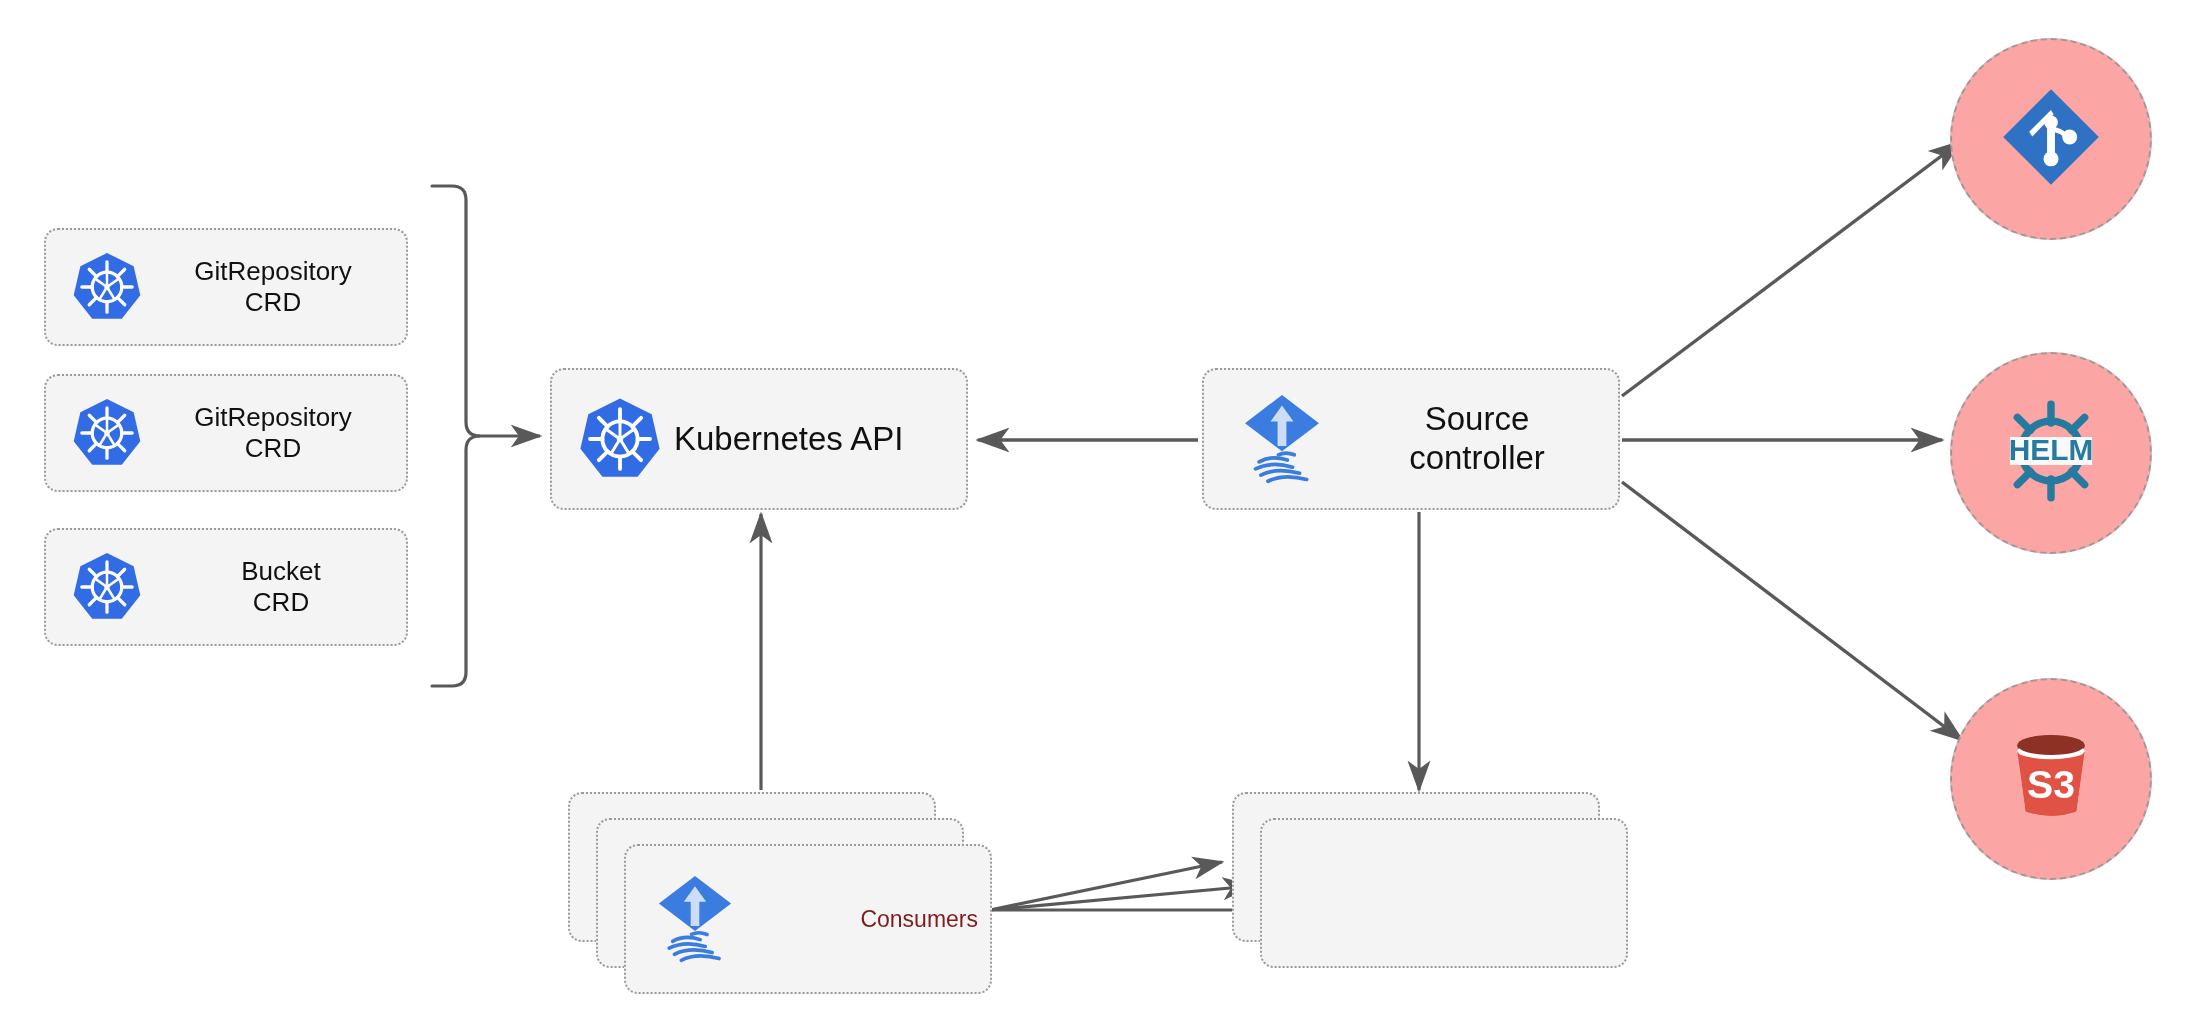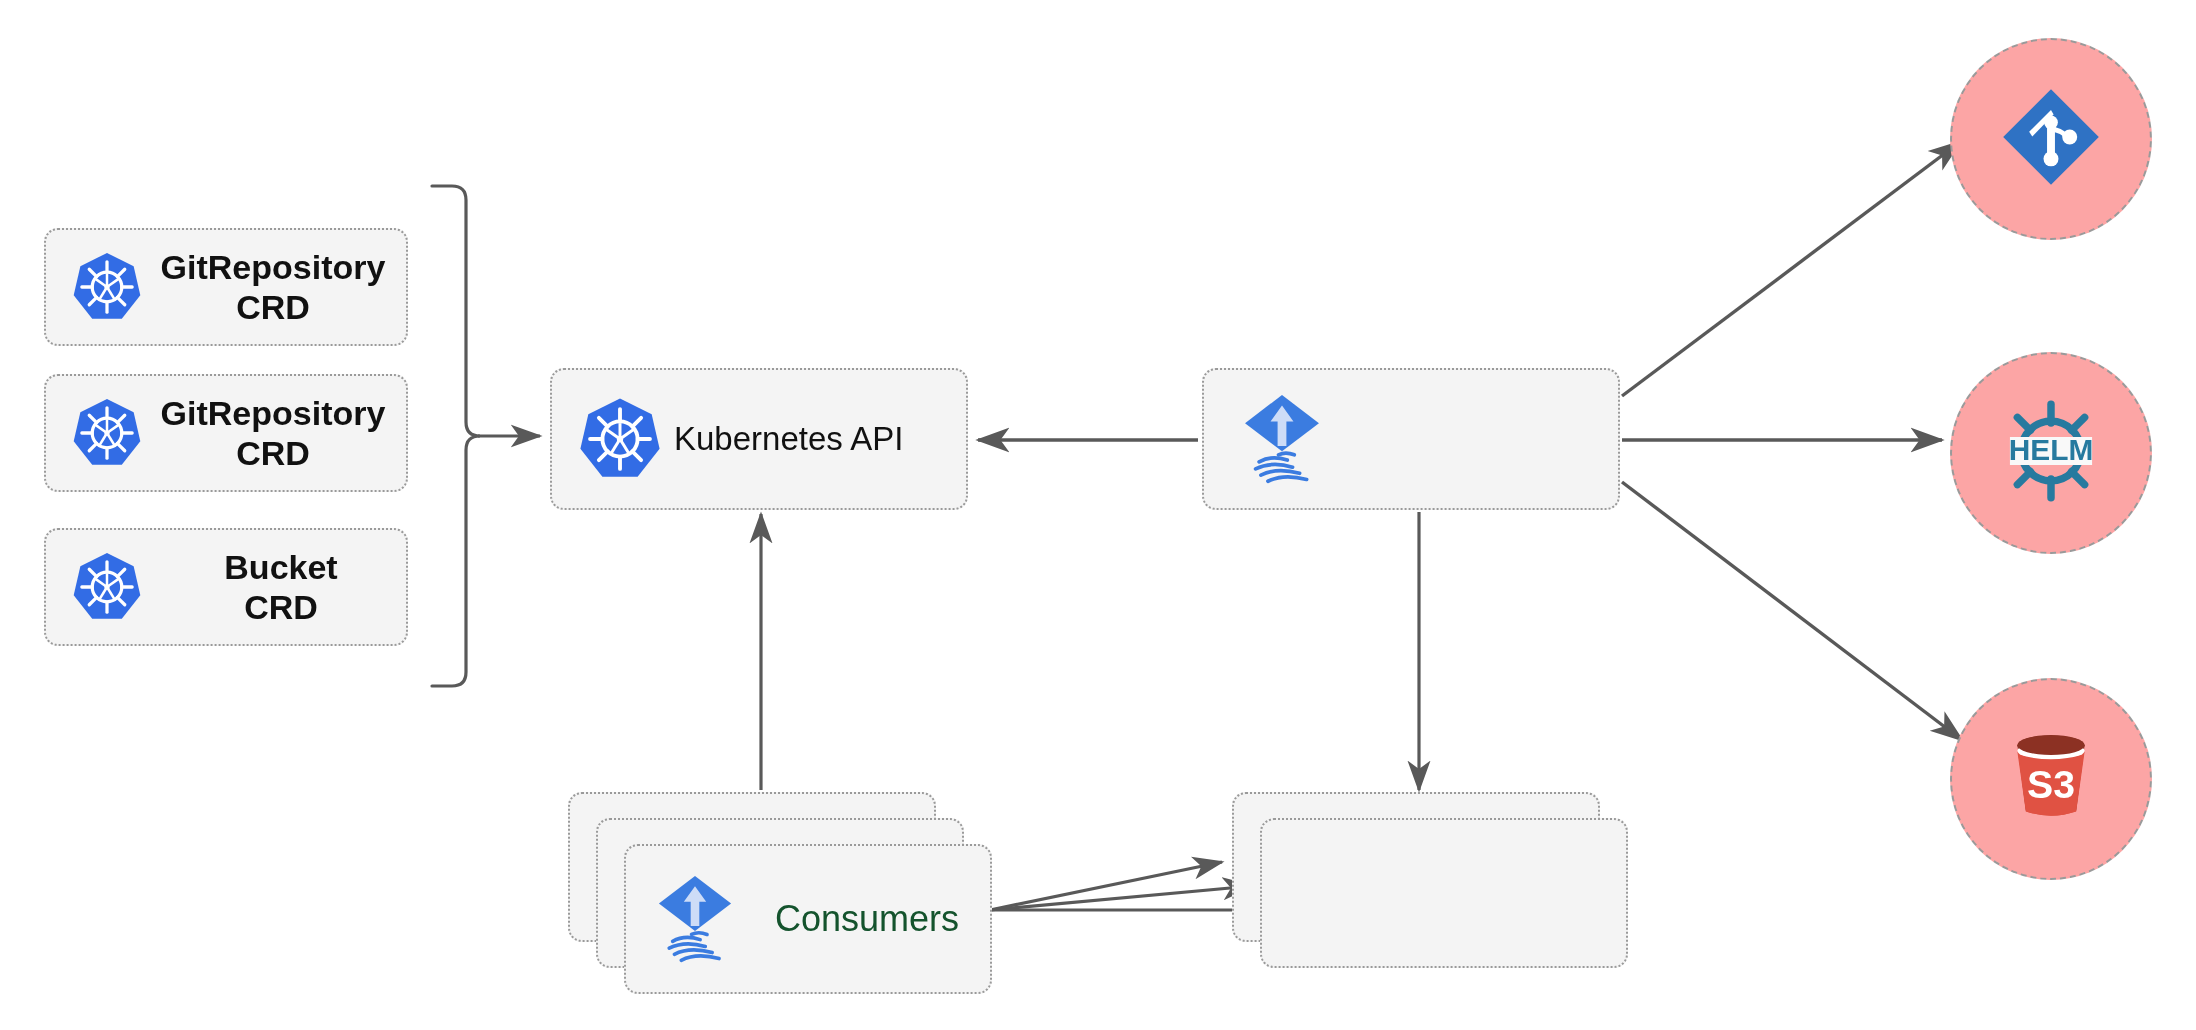--- a/index.html
+++ b/index.html
@@ -55,21 +55,21 @@
   }
 
   
   .crd {
     width: 364px;
     height: 118px;
     left: 44px;
     padding-left: 24px;
   }
   .crd .ico { width: 74px; height: 74px; margin-right: 6px; }
-  .crd .label { font-size: 34px; font-weight: bold; }
+  .crd .label { font-size: 26px; }
 
   #crd-git   { top: 228px; }
   #crd-helm  { top: 374px; }
   #crd-bucket{ top: 528px; gap: 16px; }
 
   
   #k8s-api {
     left: 550px;
     top: 368px;
     width: 418px;
@@ -105,23 +105,23 @@
   }
   .stack .sheet.s1 { left: 0px;  top: 0px;  }
   .stack .sheet.s2 { left: 28px; top: 26px; }
   .stack .sheet.s3 {
     left: 56px; top: 52px;
     display: flex; align-items: center; padding-left: 26px;
   }
   .stack .sheet.s3 .ico { flex: 0 0 auto; width: 86px; height: 94px; margin-right: 18px; }
   .stack .sheet.s3 .label {
     flex: 1 1 auto;
-    font-size: 36px;
-    color: #14532d;
-    text-align: center;
+    font-size: 23px;
+    color: #7f1d1d;
+    text-align: right;
     padding-right: 12px;
   }
 
   #consumers { left: 568px; top: 792px; width: 430px; height: 210px; }
   #artifacts { left: 1232px; top: 792px; width: 430px; height: 210px; }
 
   
   .circle {
     position: absolute;
     box-sizing: border-box;
@@ -303,20 +303,22 @@
         <path d="M50,14 L63,32 L55,32 L55,60 L45,60 L45,32 L37,32 Z" fill="#cddcf7"></path>
         <g stroke="#3b7ce0" stroke-width="4.2" stroke-linecap="round" fill="none">
           <path d="M24,78 Q38,70 56,76"></path>
           <path d="M20,86 Q38,77 62,84"></path>
           <path d="M26,93 Q44,84 70,91"></path>
           <path d="M34,100 Q52,91 78,98"></path>
           <path d="M46,70 Q54,66 64,70"></path>
         </g>
       </svg>
     </span>
+    <span class="label">Source
+controller</span>
   </div>
 
   <div class="stack" id="consumers">
     <div class="sheet s1"></div>
     <div class="sheet s2"></div>
     <div class="sheet s3">
       <span class="ico">
         <svg viewBox="0 0 100 104" width="86" height="94" xmlns="http://www.w3.org/2000/svg">
           <polygon points="50,2 92,34 50,66 8,34" fill="#3b7ce0"></polygon>
           <path d="M50,14 L63,32 L55,32 L55,60 L45,60 L45,32 L37,32 Z" fill="#cddcf7"></path>

